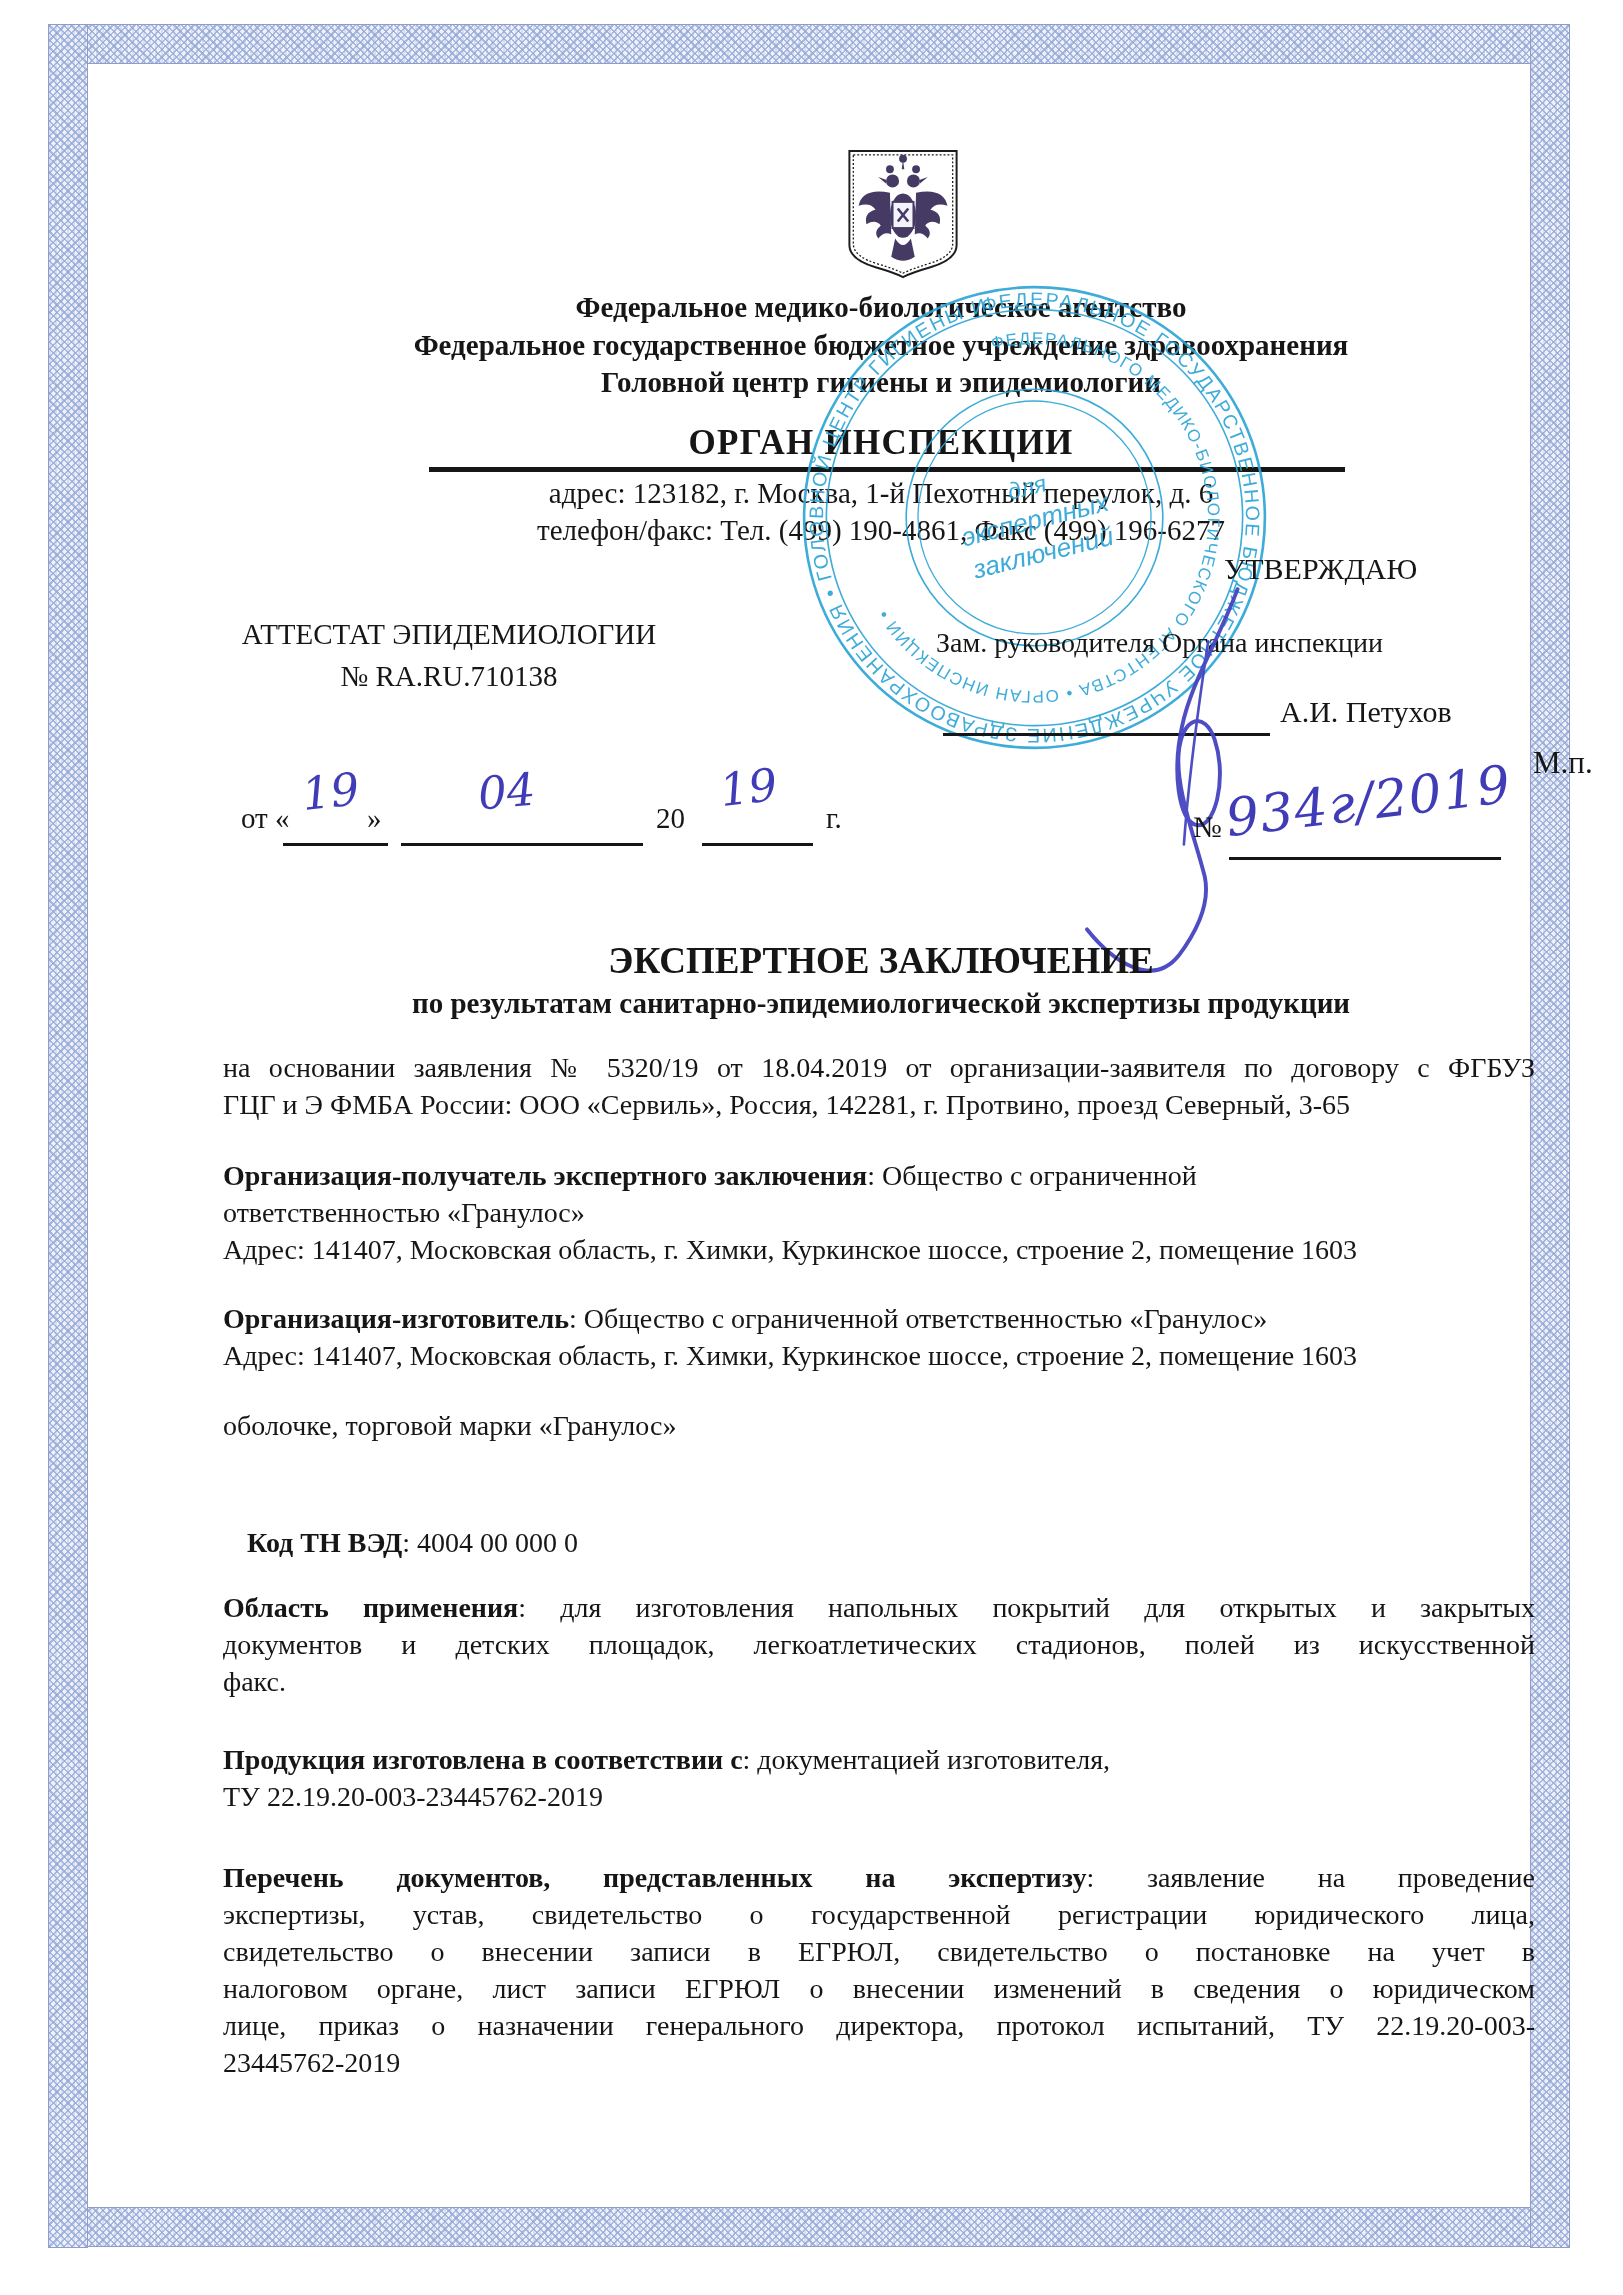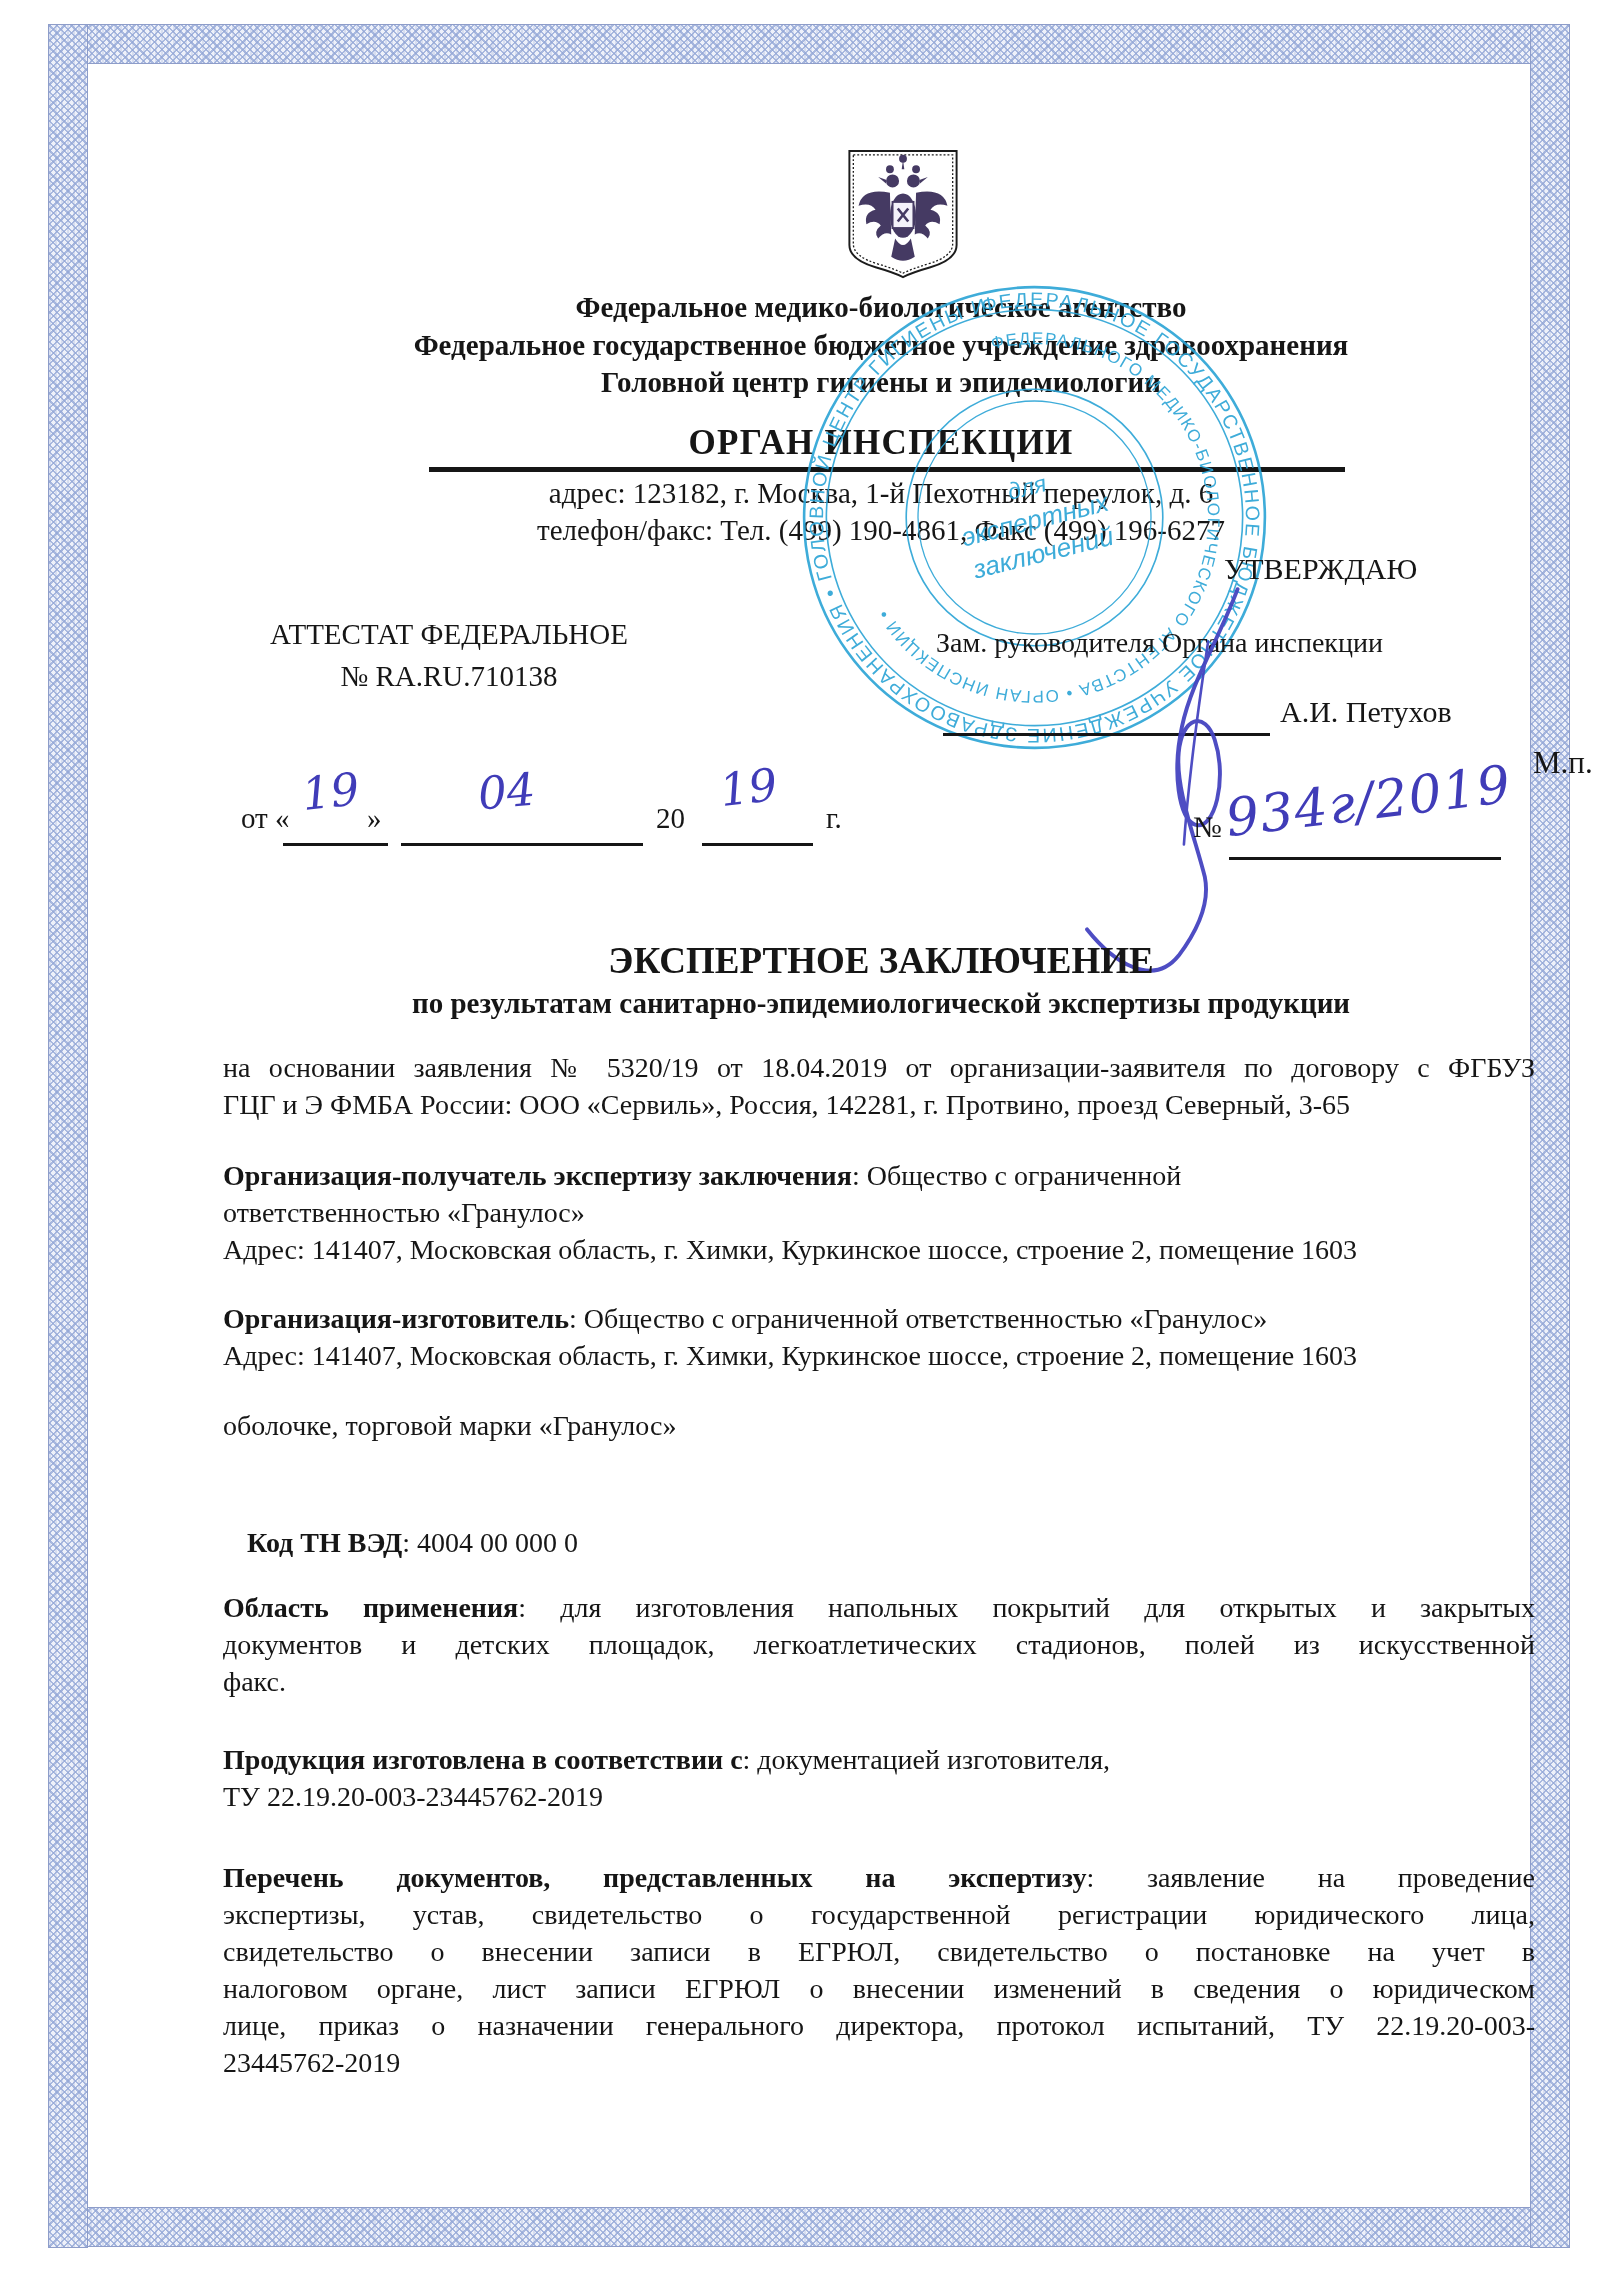--- a/index.html
+++ b/index.html
@@ -82,21 +82,21 @@
     </text>
     <text font-size="26" letter-spacing="2">
       <textPath href="#rimI">ФЕДЕРАЛЬНОГО МЕДИКО-БИОЛОГИЧЕСКОГО АГЕНТСТВА • ОРГАН ИНСПЕКЦИИ •</textPath>
     </text>
     <text x="395" y="360" font-size="36" text-anchor="middle" font-style="italic">для</text>
     <text x="395" y="412" font-size="40" text-anchor="middle" font-style="italic">экспертных</text>
     <text x="395" y="464" font-size="40" text-anchor="middle" font-style="italic">заключений</text>
   </g>
 </svg>
 
-<div class="abs center" style="left:223px;top:618px;width:452px;font-size:29px;">АТТЕСТАТ ФЕДЕРАЛЬНОЕ</div>
+<div class="abs center" style="left:223px;top:618px;width:452px;font-size:29px;">АТТЕСТАТ ЭПИДЕМИОЛОГИИ</div>
 <div class="abs center" style="left:223px;top:660px;width:452px;font-size:29px;">№ RA.RU.710138</div>
 
 <div class="abs" style="left:1224px;top:552px;font-size:30px;">УТВЕРЖДАЮ</div>
 <div class="abs" style="left:936px;top:627px;font-size:28px;">Зам. руководителя Органа инспекции</div>
 <div class="rule" style="left:943px;top:733px;width:327px;height:2.6px;"></div>
 <div class="abs" style="left:1280px;top:695px;font-size:30px;">А.И. Петухов</div>
 <div class="abs" style="left:1533px;top:745px;font-size:31px;">М.п.</div>
 
 <svg class="abs sig-svg" style="left:1041px;top:563px;" width="295" height="458" viewBox="0 0 450 700">
   <path d="M300 40 C270 120 230 180 215 250 C200 320 210 390 235 400 C265 410 285 330 265 270
@@ -122,21 +122,21 @@
 
 <div class="abs center" style="left:223px;top:939px;width:1316px;font-weight:bold;font-size:37px;">ЭКСПЕРТНОЕ ЗАКЛЮЧЕНИЕ</div>
 <div class="abs center" style="left:223px;top:987px;width:1316px;font-weight:bold;font-size:29px;">по результатам санитарно-эпидемиологической экспертизы продукции</div>
 
 <div id="paragraphs">
     <div class="abs body-par" style="left: 223px; top: 1049px;">
       <div class="ln jl">на основании заявления № 5320/19 от 18.04.2019 от организации-заявителя по договору с ФГБУЗ</div>
       <div class="ln">ГЦГ и Э ФМБА России: ООО «Сервиль», Россия, 142281, г. Протвино, проезд Северный, 3-65</div>
     </div>
     <div class="abs body-par" style="left: 223px; top: 1157px;">
-      <div class="ln"><b>Организация-получатель экспертизу заключения</b>: Общество с ограниченной</div>
+      <div class="ln"><b>Организация-получатель экспертного заключения</b>: Общество с ограниченной</div>
       <div class="ln">ответственностью «Гранулос»</div>
       <div class="ln">Адрес: 141407, Московская область, г. Химки, Куркинское шоссе, строение 2, помещение 1603</div>
     </div>
     <div class="abs body-par" style="left: 223px; top: 1300px;">
       <div class="ln"><b>Организация-изготовитель</b>: Общество с ограниченной ответственностью «Гранулос»</div>
       <div class="ln">Адрес: 141407, Московская область, г. Химки, Куркинское шоссе, строение 2, помещение 1603</div>
     </div>
     <div class="abs body-par" style="left: 223px; top: 1407px;">
       <div class="ln">оболочке, торговой марки «Гранулос»</div>
     </div>

